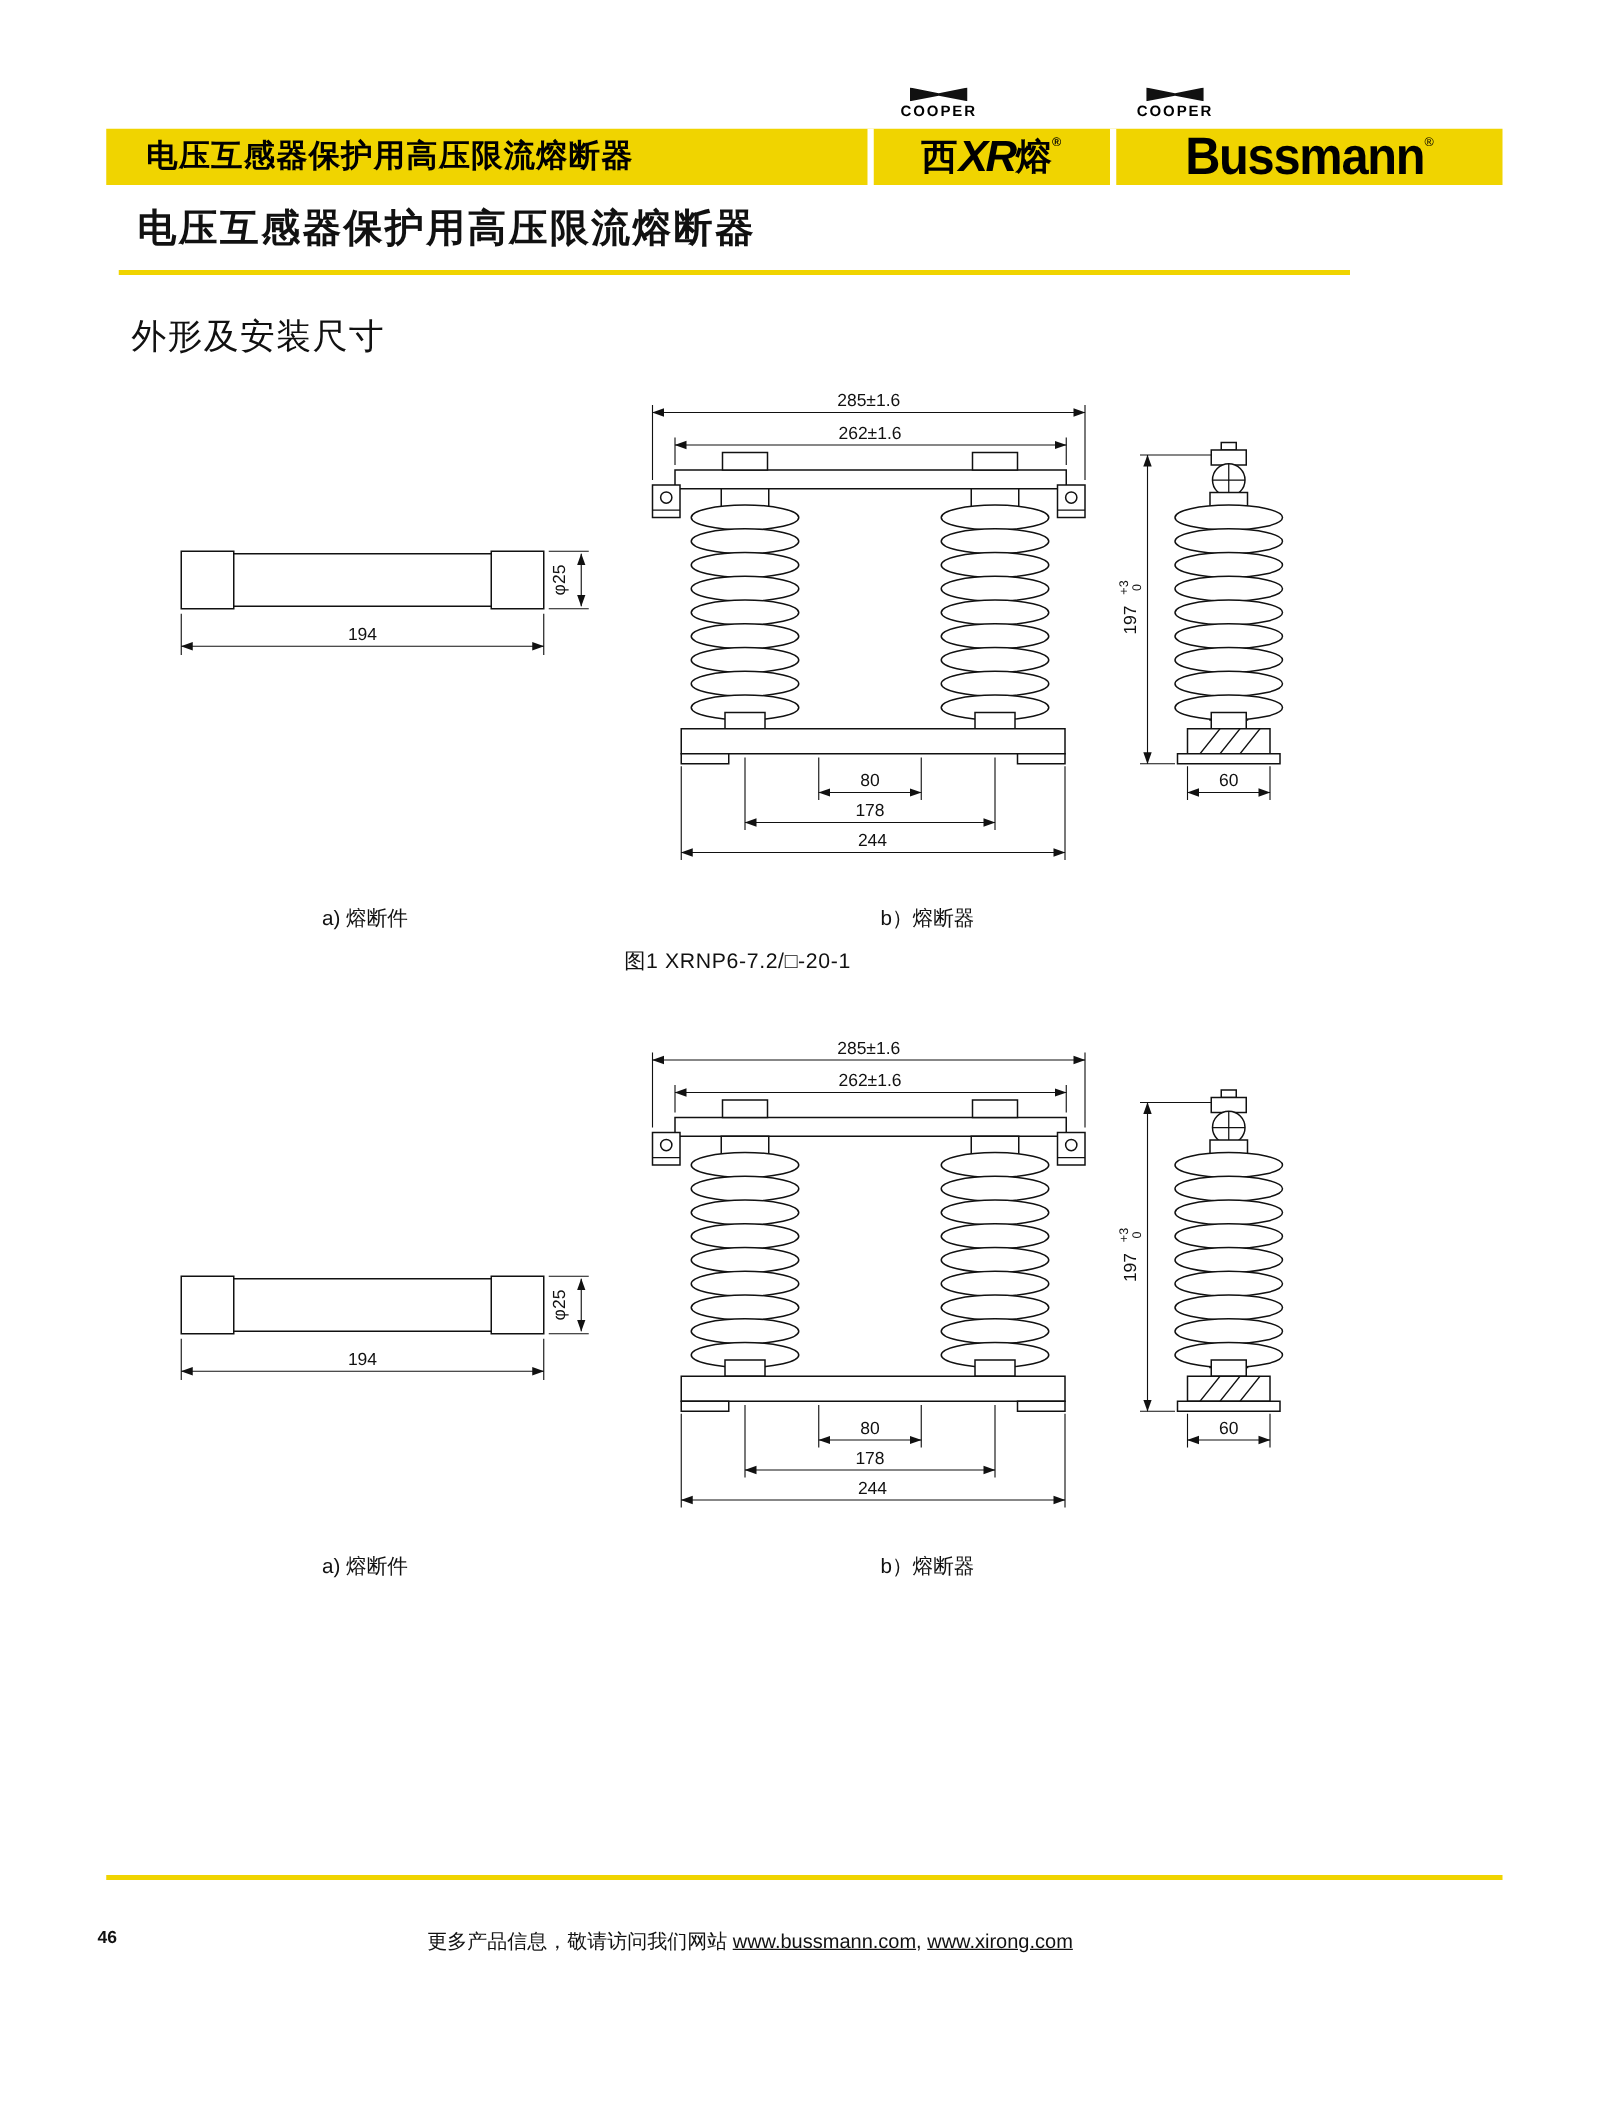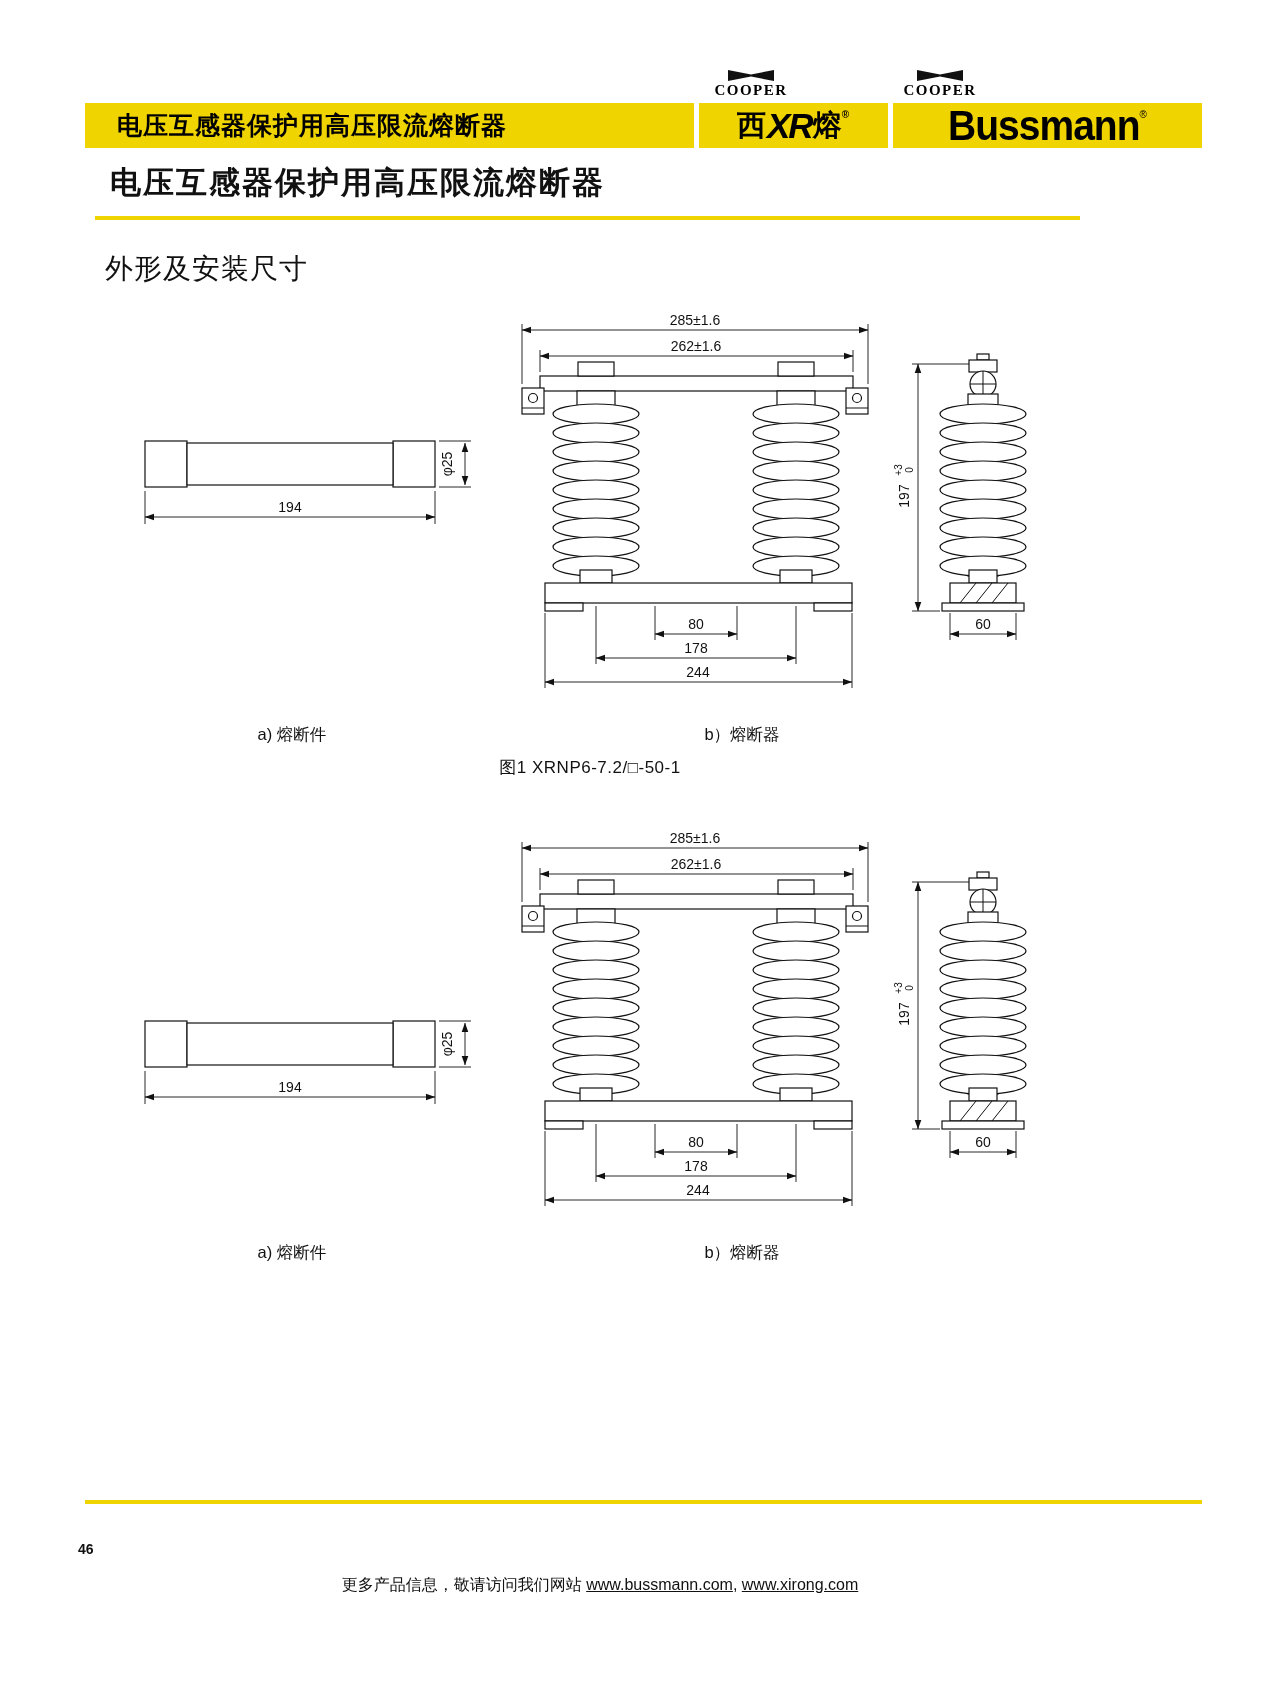--- a/index.html
+++ b/index.html
@@ -8,21 +8,21 @@
     font-family:"Liberation Sans", sans-serif; color:#111; overflow:hidden;
   }
 
   
   .topbar { position:absolute; left:85px; top:103px; width:1117px; height:45px; background:#f0d400; }
   .bar-title { display:inline-block; padding-left:32px; line-height:45px; font-size:25px; font-weight:bold; letter-spacing:1px; color:#000; }
   .bar-gap { position:absolute; top:103px; width:5px; height:45px; background:#fff; }
   #gap1 { left:694px; } #gap2 { left:888px; }
   .cooper { position:absolute; top:70px; width:78px; text-align:center; }
   #cooper1 { left:712px; } #cooper2 { left:901px; }
-  .cooper .cw { display:block; font-size:15px; font-weight:bold; letter-spacing:1.5px; color:#000;font-family:Liberation Serif, serif; }
+  .cooper .cw { display:block; font-size:12px; font-weight:bold; letter-spacing:1.5px; color:#000; }
   .bowtie { display:block; margin:0 auto 1px auto; }
   .xr-logo { position:absolute; left:700px; top:103px; width:186px; height:45px;
              display:flex; align-items:center; justify-content:center; font-weight:bold; color:#000; }
   .xr-prefix, .xr-suffix { font-size:29px; }
   .xr-mark { font-size:35px; font-style:italic; letter-spacing:-2px; line-height:1; margin:0 1px; }
   .reg { font-size:10px; align-self:flex-start; margin-top:6px; }
   .bussmann-logo { position:absolute; left:893px; top:103px; width:309px; height:45px;
                    display:flex; align-items:flex-end; justify-content:center; color:#000; }
   .bussmann-name { font-size:39px; font-weight:bold; letter-spacing:-1px; transform:scaleY(1.08); }
 
@@ -32,21 +32,21 @@
   .section-heading { position:absolute; left:105px; top:250px; font-size:28px; letter-spacing:1px; }
 
   
   .figure { position:absolute; left:130px; width:920px; }
   #fig1 { top:300px; } #fig2 { top:818px; }
   .caption { text-align:center; font-size:17px; margin-top:4px; letter-spacing:.5px; }
 
   
   .footer-rule { position:absolute; left:85px; top:1500px; width:1117px; height:4px; background:#f0d400; }
   .page-number { position:absolute; left:78px; top:1541px; font-size:14px; font-weight:bold; }
-  .footer-text { position:absolute; left:280px; top:1543px; width:640px; text-align:center; font-size:16px;margin-top:32px; }
+  .footer-text { position:absolute; left:280px; top:1543px; width:640px; text-align:center; font-size:16px; }
   .footer-text .lnk { text-decoration:underline; cursor:pointer; }
 
   
   .out  { fill:#fff; stroke:#111; stroke-width:1.2; }
   .thin { fill:none; stroke:#111; stroke-width:1; }
   .ext  { fill:none; stroke:#111; stroke-width:0.9; }
   .dl   { fill:none; stroke:#111; stroke-width:0.9; marker-start:url(#ah); marker-end:url(#ah); }
   .dimtxt { font-size:14px; fill:#111; font-family:"Liberation Sans", sans-serif; }
   .tol    { font-size:10px; fill:#111; font-family:"Liberation Sans", sans-serif; }
   .lbl    { font-size:16.5px; fill:#111; font-family:"Liberation Sans", sans-serif; }
@@ -185,21 +185,21 @@
 <div class="section-heading">外形及安装尺寸</div>
 
 <section class="figure" id="fig1">
   <svg width="920" height="448">
     <use href="#g-elem"></use>
     <use href="#g-front"></use>
     <use href="#g-side"></use>
     <text class="lbl mid" x="162" y="440">a) 熔断件</text>
     <text class="lbl mid" x="612" y="440">b）熔断器</text>
   </svg>
-  <div class="caption">图1 XRNP6-7.2/□-50-1</div>
+  <div class="caption">图1 XRNP6-7.2/□-20-1</div>
 </section>
 
 <section class="figure" id="fig2">
   <svg width="920" height="448">
     <use href="#g-elem" y="62"></use>
     <use href="#g-front"></use>
     <use href="#g-side"></use>
     <text class="lbl mid" x="162" y="440">a) 熔断件</text>
     <text class="lbl mid" x="612" y="440">b）熔断器</text>
   </svg>

